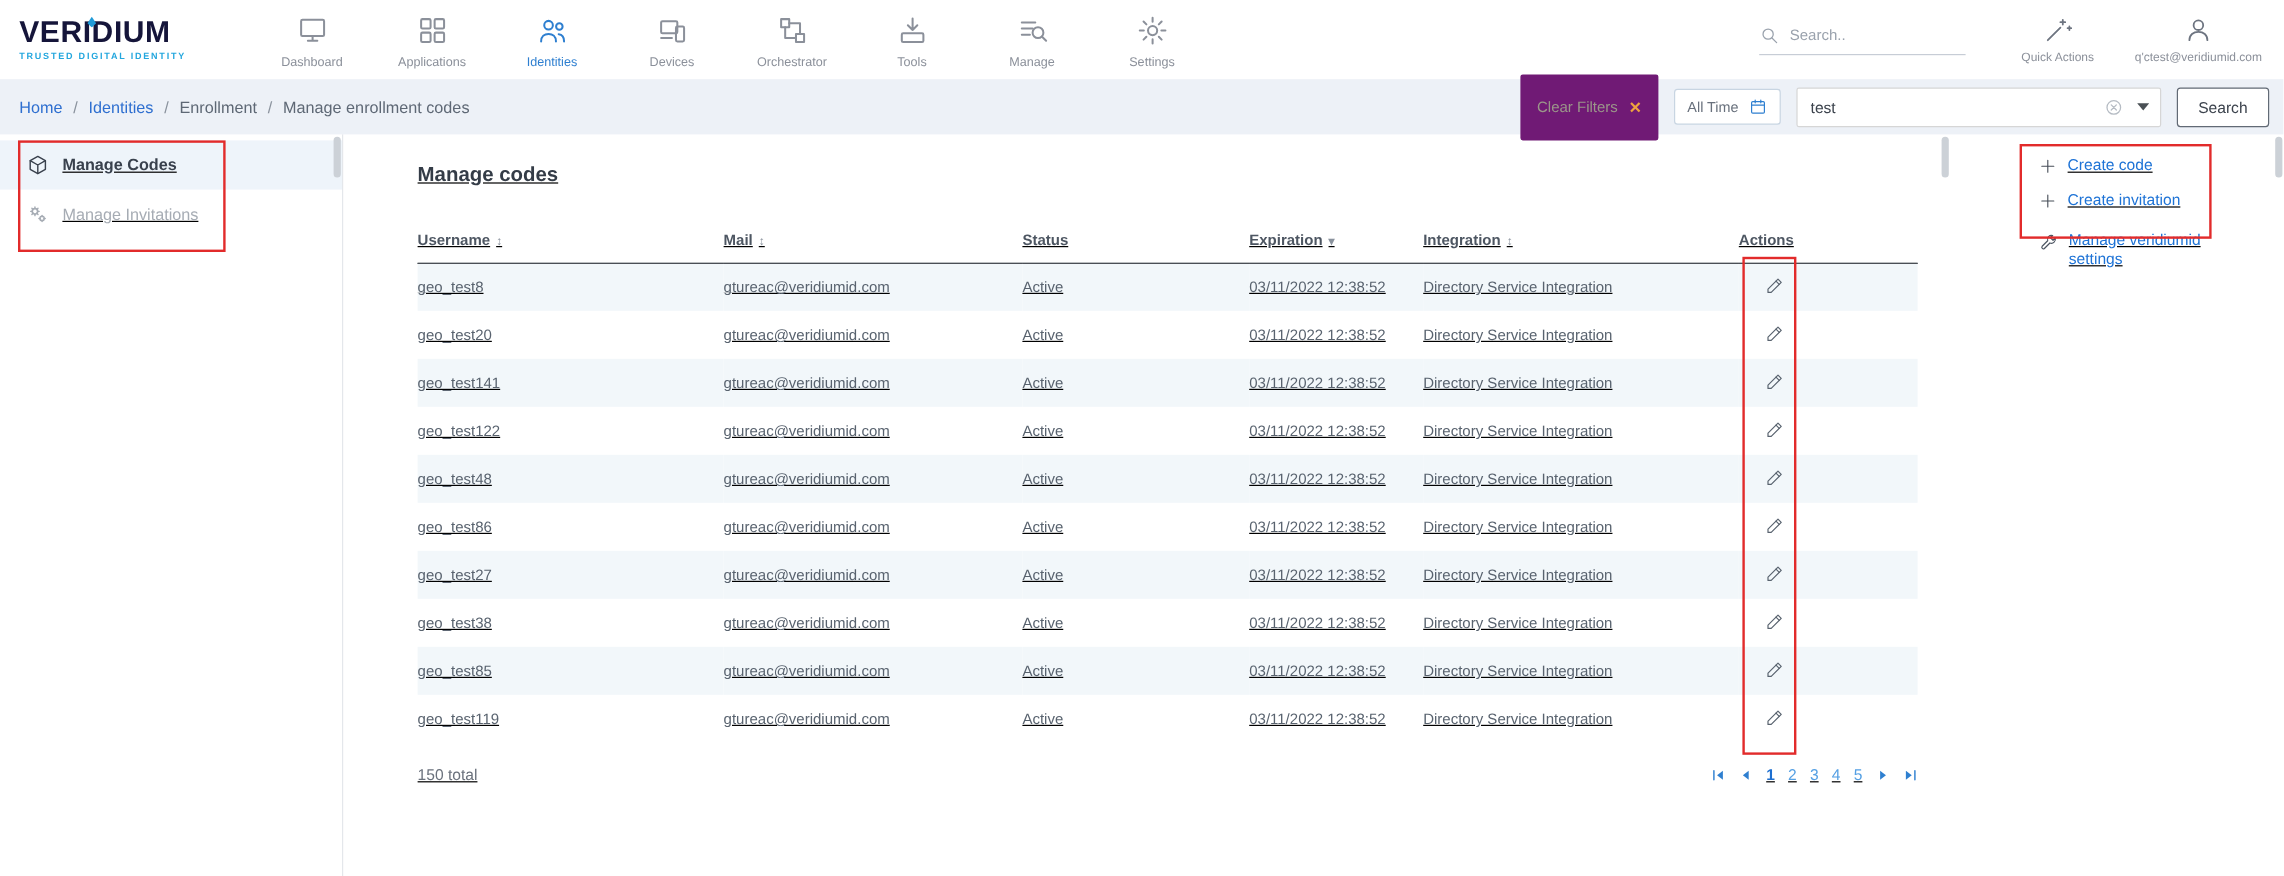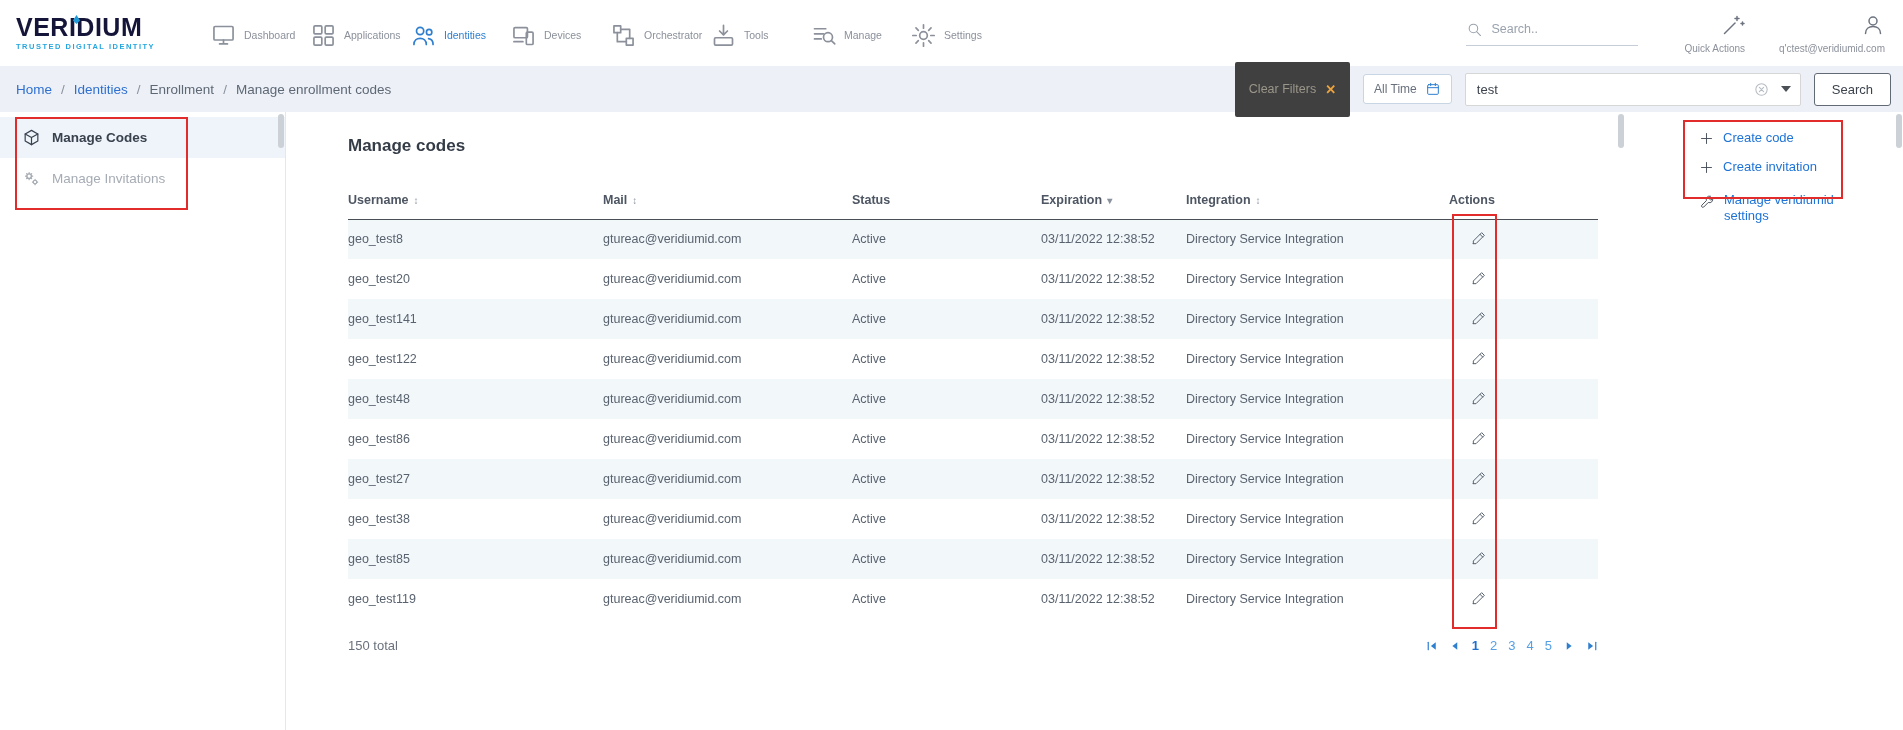--- a/index.html
+++ b/index.html
@@ -9,65 +9,65 @@
 
   
   .topnav { height:66px; display:flex; align-items:center; padding:0 14px 0 16px; background:#fff; }
   .logo { position:relative; margin-right:44px; cursor:pointer; width:150px; }
   .logo-name { font-size:25px; font-weight:800; color:#15153a; letter-spacing:.5px; line-height:1; }
   .logo-flame { position:absolute; left:56px; top:-5px; width:9px; height:9px; }
   .logo-flame svg { width:100%; height:100%; fill:#1f9ad7; }
   .logo-tag { font-size:7.5px; font-weight:700; color:#24a7de; letter-spacing:1.5px; margin-top:2px; }
 
   .mainnav { display:flex; align-items:flex-start; }
-  .nav-item { width:100px; display:flex; flex-direction:row; align-items:center; gap:7px;
+  .nav-item { width:100px; display:flex; flex-direction:column; align-items:center; gap:7px;
     color:#8b909a; font-size:10.5px; cursor:pointer; padding-top:4px; }
   .nav-item.active { color:#2e7fd0; }
   .nav-item .nicon { width:27px; height:27px; }
 
   .sicon svg { width:100%; height:100%; }
   .sicon svg * { stroke:currentColor; fill:none; stroke-width:1.5; stroke-linecap:round; stroke-linejoin:round; }
 
   .topright { margin-left:auto; display:flex; align-items:center; }
   .topsearch { display:flex; align-items:center; gap:8px; width:172px; border-bottom:1px solid #c7cdd6;
     padding-bottom:7px; margin-right:46px; }
   .topsearch .sicon { width:17px; height:17px; color:#9aa2ad; }
   .topsearch input { border:none; outline:none; width:120px; font-size:12.5px; color:#555;
     font-family:"Liberation Sans", sans-serif; background:transparent; }
   .topsearch input::placeholder { color:#9aa2ad; }
-  .tool-item { display:flex; flex-direction:column; align-items:flex-end; gap:6px; color:#8b909a;
+  .tool-item { display:flex; flex-direction:column; align-items:center; gap:6px; color:#8b909a;
     font-size:10px; cursor:pointer; margin-right:34px; }
   .tool-item:last-child { margin-right:4px; }
   .tool-item .nicon { width:24px; height:24px; color:#6d7480; }
 
   
   .crumbbar { height:46px; background:#edf1f7; display:flex; align-items:center; padding:0 12px 0 16px; }
   .crumbs { display:flex; align-items:center; gap:9px; font-size:13.5px;text-align:right; }
   .crumb-link { color:#2e6fd0; cursor:pointer; }
   .crumb-text { color:#5e6875; }
   .crumb-sep { color:#8a929d; }
   .filtergroup { margin-left:auto; display:flex; align-items:center; gap:13px; }
-  .clear-filters { background:#404040; color:#9b968a; font-size:12.5px; padding:20px 14px; border-radius:2px;
+  .clear-filters { background:#701a75; color:#9b968a; font-size:12.5px; padding:20px 14px; border-radius:2px;
     display:flex; align-items:center; gap:9px; cursor:pointer; }
   .clear-x { color:#eea43e; font-size:13px; font-weight:700; }
   .time-filter { background:#fff; border:1px solid #c8d5e2; border-radius:3px; padding:6px 10px;
     color:#68707c; font-size:12px; display:flex; align-items:center; gap:8px; cursor:pointer; }
   .time-filter .sicon { width:16px; height:16px; color:#2e7fd0; }
-  .filter-search { width:336px; height:33px; background:#fff; border:1px solid #d6d6d6; border-radius:2px;
+  .filter-search { width:304px; height:33px; background:#fff; border:1px solid #d6d6d6; border-radius:2px;
     display:flex; align-items:center; padding:0 9px 0 11px; }
   .filter-search input { flex:1; border:none; outline:none; font-size:13px; color:#3c434d;
     font-family:"Liberation Sans", sans-serif; }
   .filter-search .sicon { width:17px; height:17px; color:#b6bcc4; cursor:pointer; }
   .caret-down { width:0; height:0; border-left:5px solid transparent; border-right:5px solid transparent;
     border-top:6px solid #4a5055; margin-left:11px; cursor:pointer; }
   .search-btn { height:33px; padding:0 17px; background:#fff; border:1px solid #626a75; border-radius:3px;
     font-size:13px; color:#3c434d; cursor:pointer; font-family:"Liberation Sans", sans-serif; }
 
   
-  .bodywrap { display:flex; height:618px; position:relative; }
+  .bodywrap { display:flex; height:618px; position:relative;text-decoration:underline; }
 
   .sidebar { width:286px; border-right:1px solid #e4e7eb; position:relative; padding-top:5px; }
   .side-item { display:flex; align-items:center; gap:11px; padding:11px 22px; font-size:13.5px;
     cursor:pointer; color:#a6acb4; }
   .side-item.active { color:#39414d; font-weight:700; background:#eef4fa; }
   .side-item .nicon { width:19px; height:19px; }
   .side-scroll { position:absolute; right:1px; top:2px; width:6px; height:34px; background:#ccd1d7; border-radius:3px; }
 
   .mainarea { flex:1; padding:24px 0 0 62px; position:relative; }
   .main-title { font-size:17px; font-weight:700; color:#343c47; margin-bottom:25px; }

